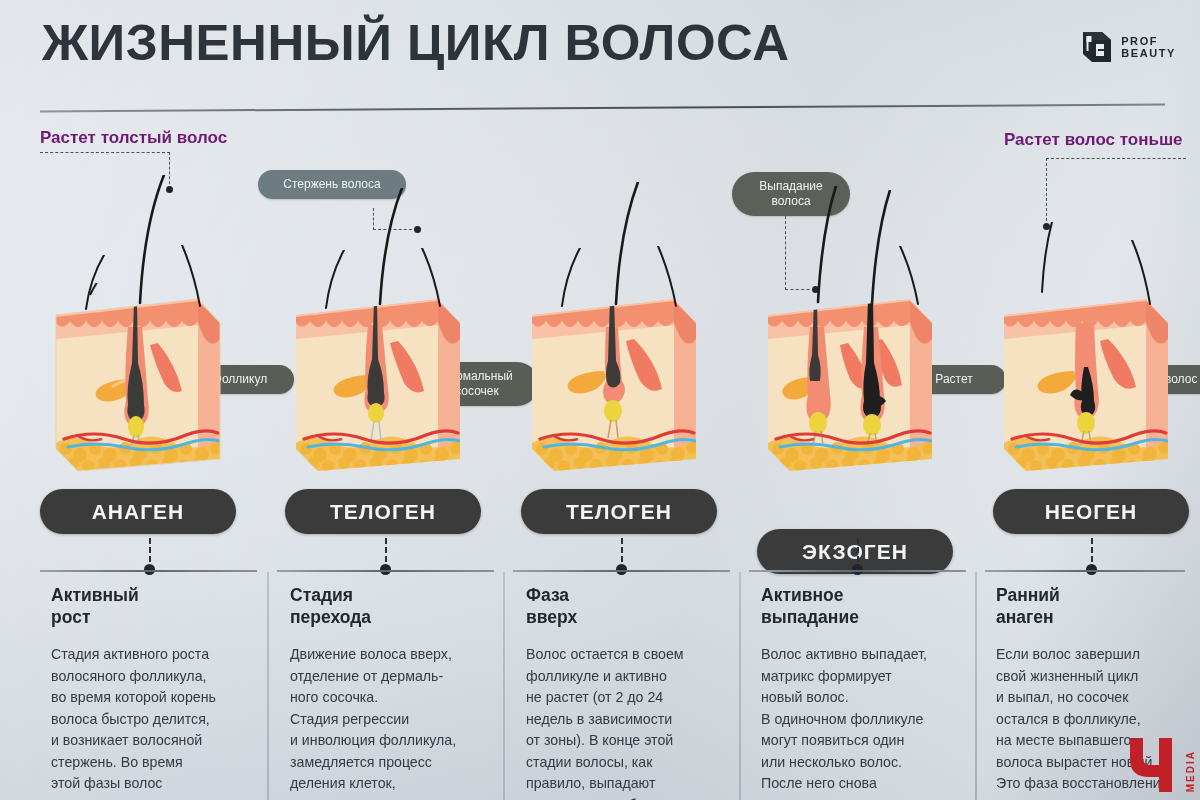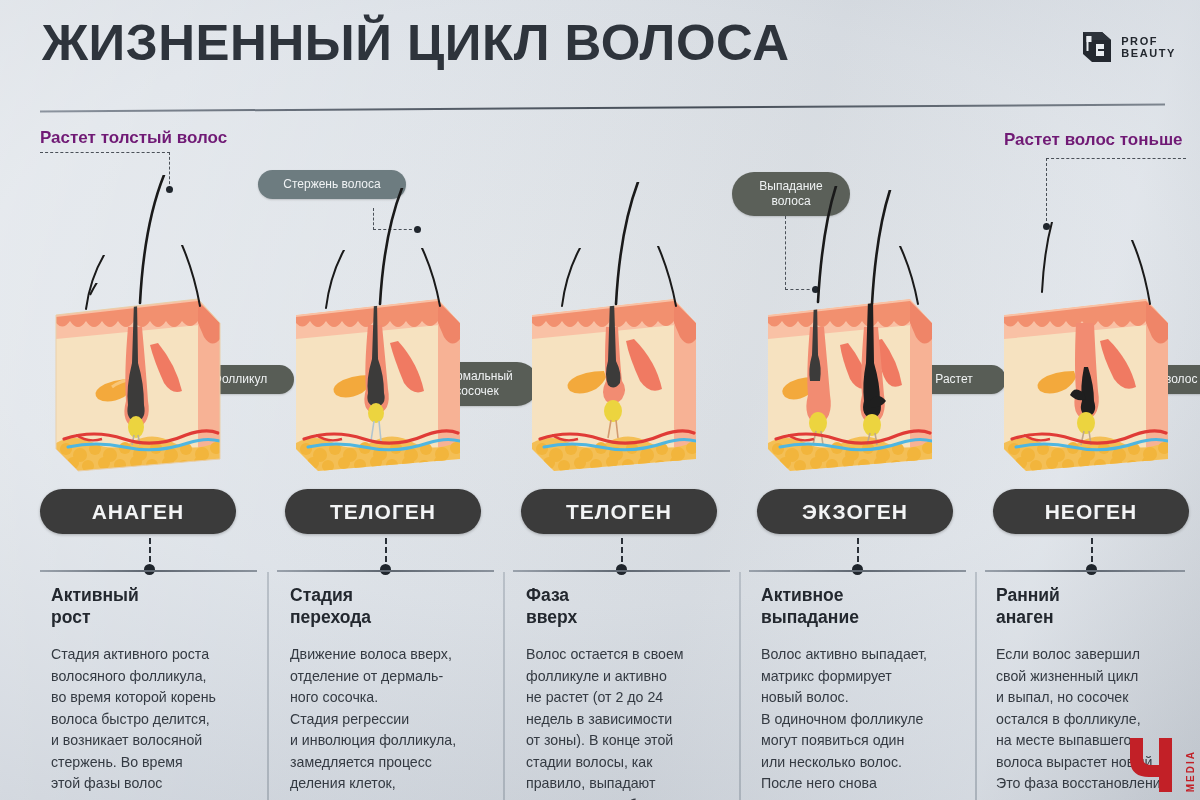--- a/index.html
+++ b/index.html
@@ -509,21 +509,21 @@
   </div>
   <div style="position:absolute;left:1128px;top:240px;">
     <svg width="30" height="66" viewBox="0 0 30 66">
         <path d="M4 0 Q16 28 22 64" stroke="#1a1a1a" stroke-width="2" fill="none" stroke-linecap="round"></path>
       </svg>
   </div>
 
   <div class="pill" style="left:40px;">АНАГЕН</div>
   <div class="pill" style="left:285px;">ТЕЛОГЕН</div>
   <div class="pill" style="left:521px;">ТЕЛОГЕН</div>
-  <div class="pill" style="left:757px;">ЭКЗОГЕН</div>
+  <div class="pill" style="left:757px;margin-top:40px;">ЭКЗОГЕН</div>
   <div class="pill" style="left:993px;">НЕОГЕН</div>
 
   <div class="conn" style="left:149px;"></div>
   <div class="conn" style="left:385px;"></div>
   <div class="conn" style="left:621px;"></div>
   <div class="conn" style="left:857px;"></div>
   <div class="conn" style="left:1091px;"></div>
 
   <div class="conn-dot" style="left:144px;"></div>
   <div class="conn-dot" style="left:380px;"></div>

